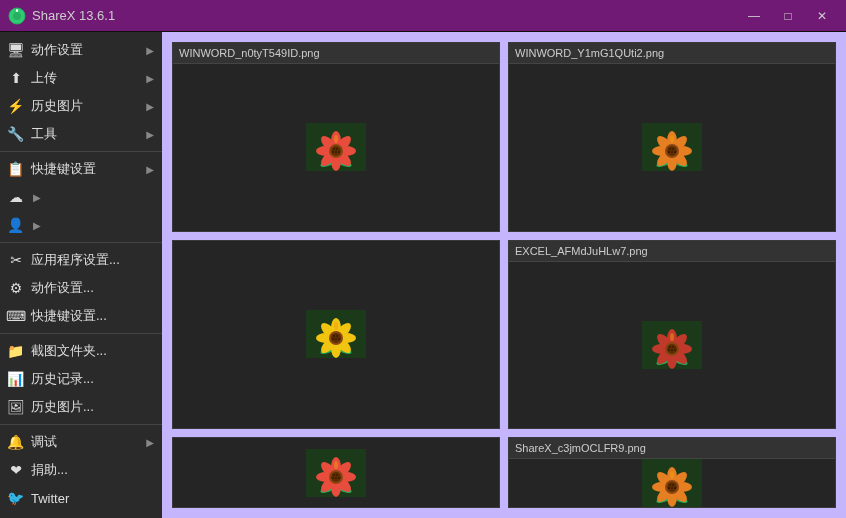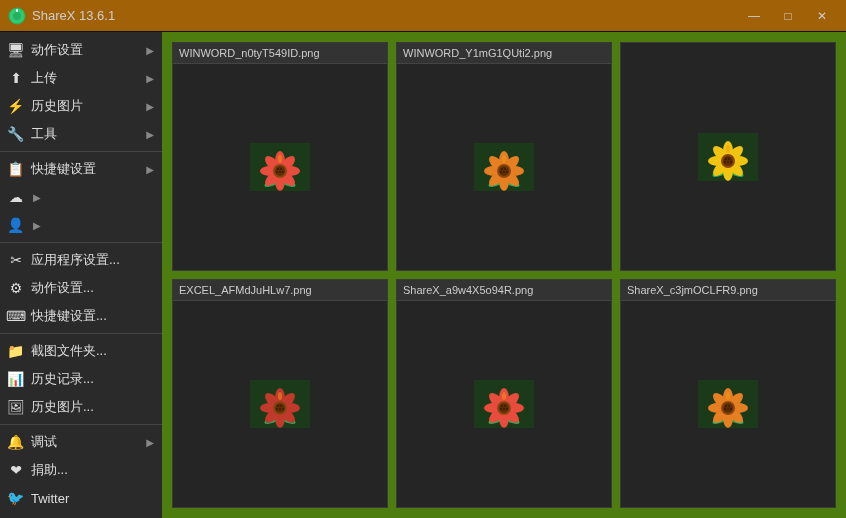--- a/index.html
+++ b/index.html
@@ -10,21 +10,21 @@
       font-family: 'Microsoft YaHei', 'SimHei', sans-serif;
       font-size: 13px;
       color: #ddd;
       display: flex;
       flex-direction: column;
       overflow: hidden;
     }
     
     .titlebar {
       height: 32px;
-      background: #a16207;
+      background: #701a75;
       display: flex;
       align-items: center;
       padding: 0 8px;
       flex-shrink: 0;
       border-bottom: 1px solid #111;
     }
     .titlebar-icon {
       width: 18px;
       height: 18px;
       margin-right: 6px;
@@ -99,24 +99,24 @@
     }
     .menu-divider {
       height: 1px;
       background: #444;
       margin: 3px 0;
     }
 
     
     .content {
       flex: 1;
-      background: #4d7c0f;
+      background: #c4b5fd;
       padding: 10px;
       display: grid;
-      grid-template-columns: repeat(3, 1fr);
+      grid-template-columns: repeat(2, 1fr);
       grid-template-rows: repeat(2, 1fr);
       gap: 8px;
       overflow: hidden;
     }
 
     .thumb-card {
       background: #2c2c2c;
       border: 1px solid #3a3a3a;
       display: flex;
       flex-direction: column;
@@ -382,21 +382,20 @@
       <circle cx="31" cy="26" r="1" fill="#3d1a00"></circle>
       <circle cx="30" cy="29" r="1" fill="#3d1a00"></circle>
       <circle cx="27" cy="29" r="1" fill="#3d1a00"></circle>
       <circle cx="33" cy="29" r="1" fill="#3d1a00"></circle>
 
       <ellipse cx="30" cy="16" rx="2" ry="4" fill="#f39c12" opacity="0.5"></ellipse>
     </svg></div>
         </div>
       </div>
       <div class="thumb-card">
-        <div class="card-title">ShareX_a9w4X5o94R.png</div>
         <div class="card-body">
           <div class="flower-thumb"><svg viewBox="0 0 60 48" xmlns="http://www.w3.org/2000/svg">
 
       <rect width="60" height="48" fill="#1a3a1a"></rect>
 
       <line x1="30" y1="38" x2="30" y2="44" stroke="#27ae60" stroke-width="2"></line>
 
       <ellipse cx="22" cy="40" rx="8" ry="3" fill="#27ae60" transform="rotate(-20 22 40)"></ellipse>
       <ellipse cx="38" cy="40" rx="8" ry="3" fill="#27ae60" transform="rotate(20 38 40)"></ellipse>
 

